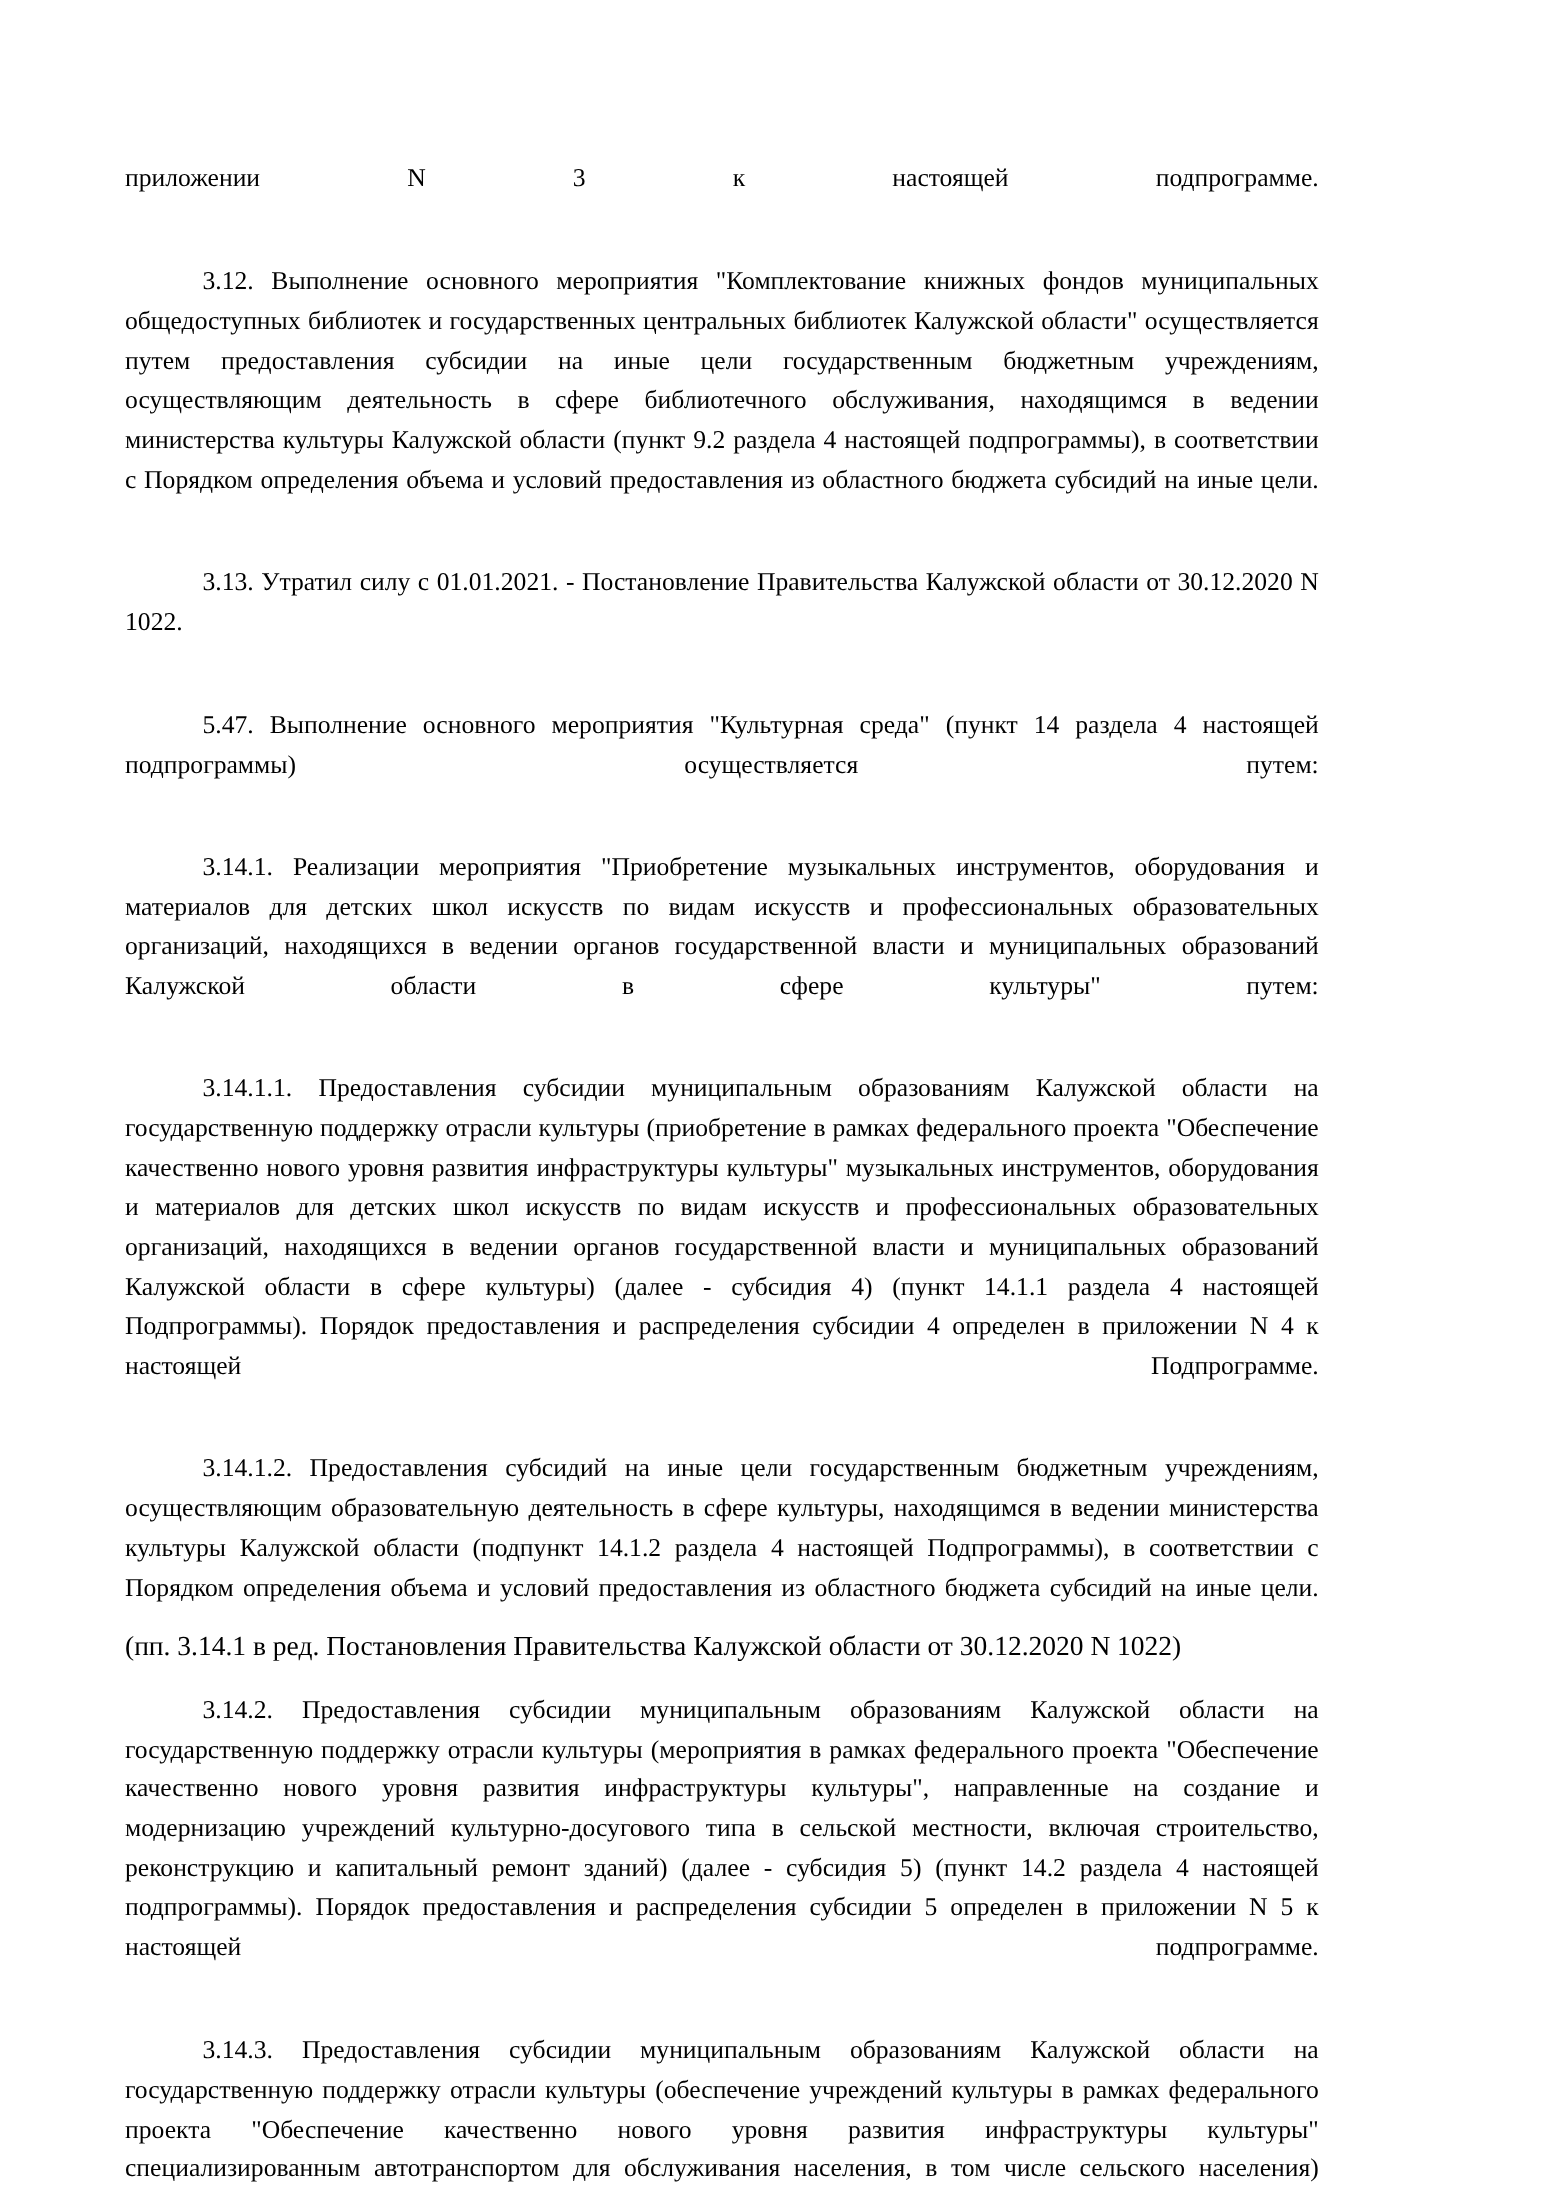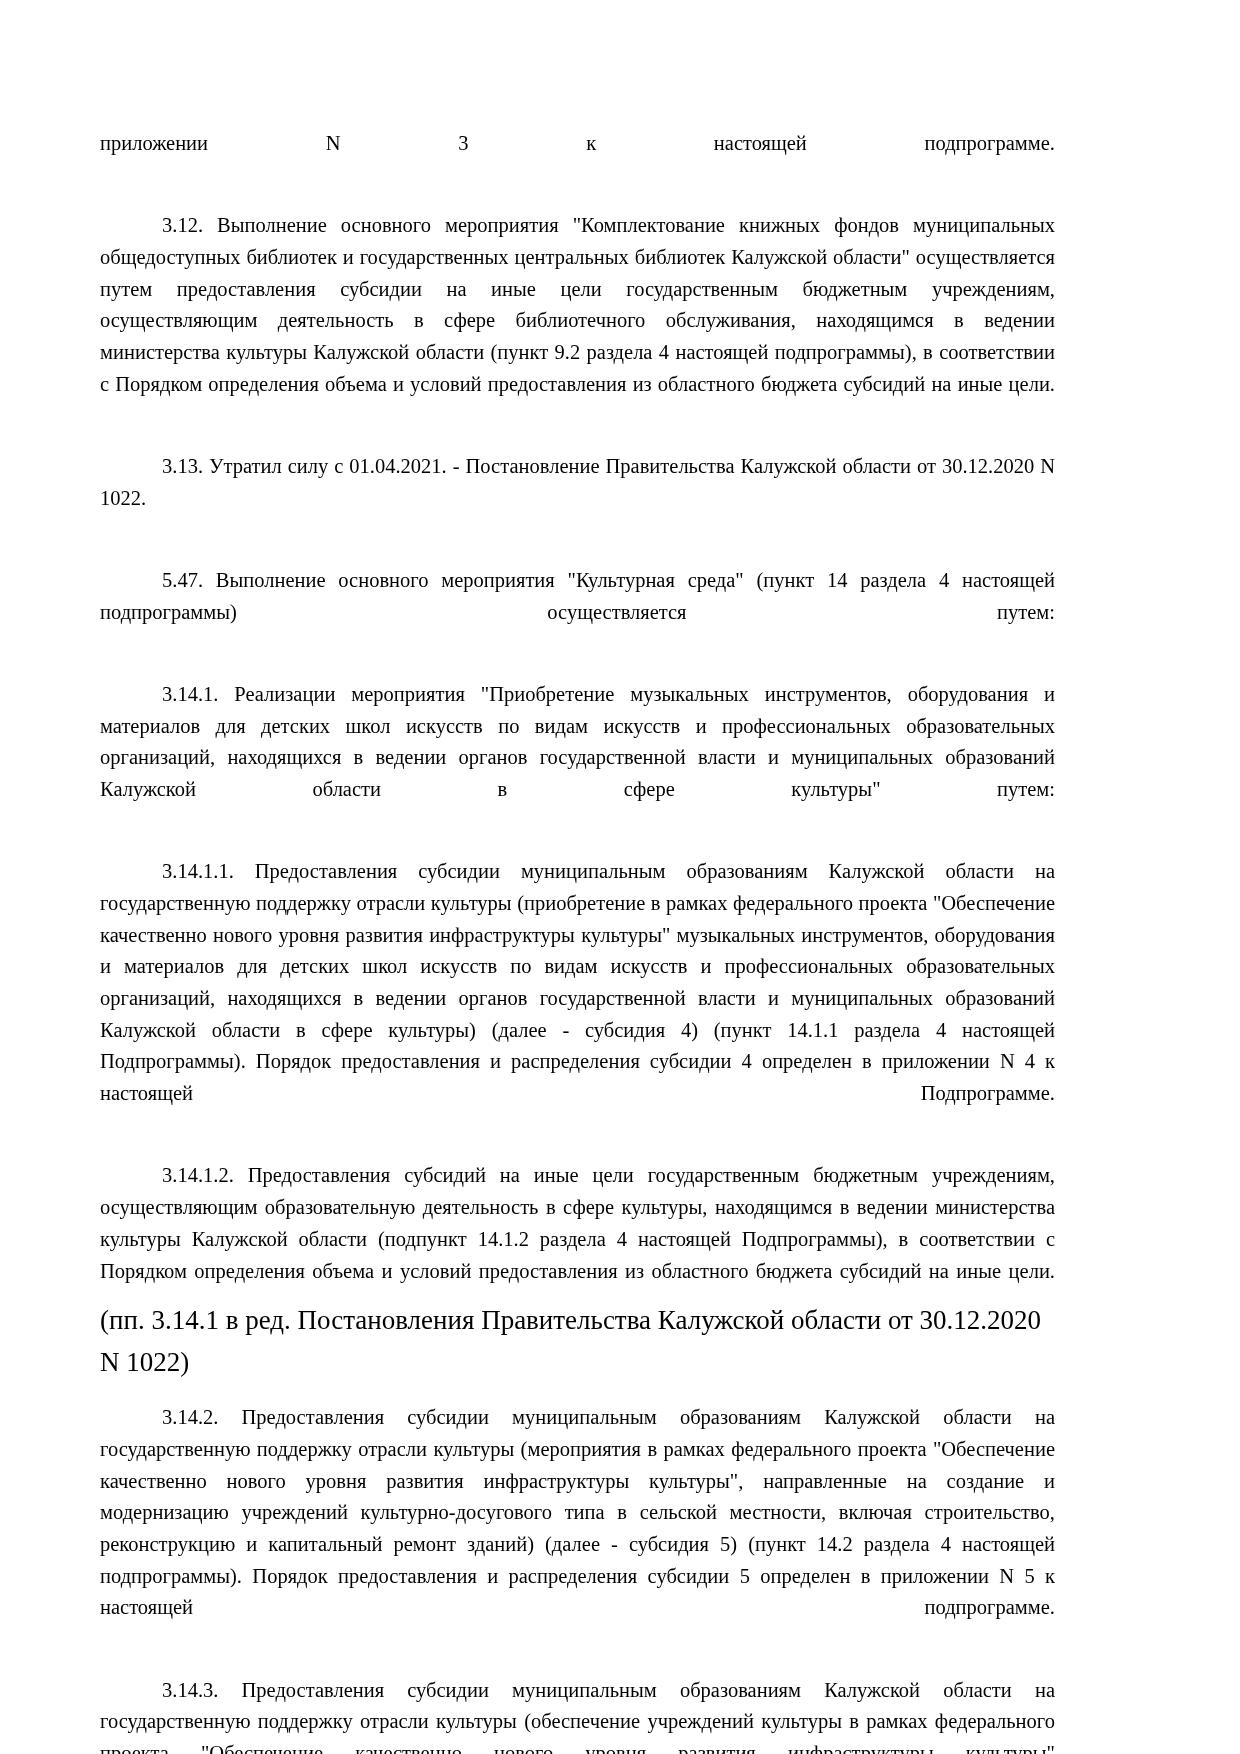--- a/index.html
+++ b/index.html
@@ -42,21 +42,21 @@
     text-indent: 0;
   }
   
   p.para::after {
     content: "";
     display: inline-block;
     width: 100%;
   }
   p.note {
     margin: -19px 0 19px 0;
-    font-size: 27px;
+    font-size: 22px;
     line-height: 1.545;
     text-align: left;
     text-indent: 0;
   }
   p.tight {
     margin-bottom: 0;
     font-family: Liberation Serif, serif;
   }
   p.clipped {
     margin-bottom: 0;
@@ -65,21 +65,21 @@
 </head>
 <body>
 
 <div class="page">
   <div class="content">
 
     <p class="para noindent">приложении N 3 к настоящей подпрограмме.</p>
 
     <p class="para">3.12. Выполнение основного мероприятия "Комплектование книжных фондов муниципальных общедоступных библиотек и государственных центральных библиотек Калужской области" осуществляется путем предоставления субсидии на иные цели государственным бюджетным учреждениям, осуществляющим деятельность в сфере библиотечного обслуживания, находящимся в ведении министерства культуры Калужской области (пункт 9.2 раздела 4 настоящей подпрограммы), в соответствии с Порядком определения объема и условий предоставления из областного бюджета субсидий на иные цели.</p>
 
-    <p class="para">3.13. Утратил силу с 01.04.2021. - Постановление Правительства Калужской области от 30.12.2020 N 1022.</p>
+    <p class="para">3.13. Утратил силу с 01.01.2021. - Постановление Правительства Калужской области от 30.12.2020 N 1022.</p>
 
     <p class="para">5.47. Выполнение основного мероприятия "Культурная среда" (пункт 14 раздела 4 настоящей подпрограммы) осуществляется путем:</p>
 
     <p class="para">3.14.1. Реализации мероприятия "Приобретение музыкальных инструментов, оборудования и материалов для детских школ искусств по видам искусств и профессиональных образовательных организаций, находящихся в ведении органов государственной власти и муниципальных образований Калужской области в сфере культуры" путем:</p>
 
     <p class="para">3.14.1.1. Предоставления субсидии муниципальным образованиям Калужской области на государственную поддержку отрасли культуры (приобретение в рамках федерального проекта "Обеспечение качественно нового уровня развития инфраструктуры культуры" музыкальных инструментов, оборудования и материалов для детских школ искусств по видам искусств и профессиональных образовательных организаций, находящихся в ведении органов государственной власти и муниципальных образований Калужской области в сфере культуры) (далее - субсидия 4) (пункт 14.1.1 раздела 4 настоящей Подпрограммы). Порядок предоставления и распределения субсидии 4 определен в приложении N 4 к настоящей Подпрограмме.</p>
 
     <p class="para tight">3.14.1.2. Предоставления субсидий на иные цели государственным бюджетным учреждениям, осуществляющим образовательную деятельность в сфере культуры, находящимся в ведении министерства культуры Калужской области (подпункт 14.1.2 раздела 4 настоящей Подпрограммы), в соответствии с Порядком определения объема и условий предоставления из областного бюджета субсидий на иные цели.</p>
 
     <p class="note">(пп. 3.14.1 в ред. Постановления Правительства Калужской области от 30.12.2020 N 1022)</p>

